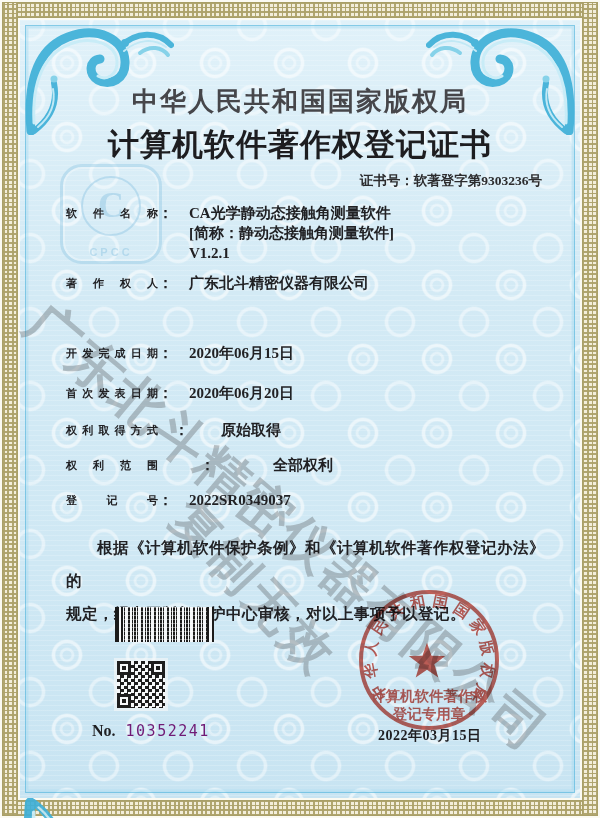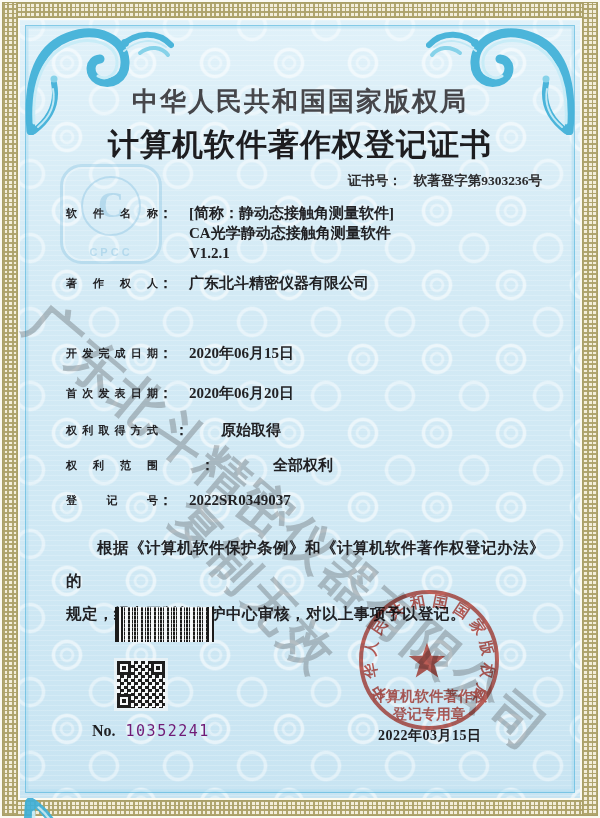--- a/index.html
+++ b/index.html
@@ -52,21 +52,21 @@
     border-radius:50%;text-align:center;font-size:36px;line-height:54px;font-weight:700;color:rgba(148,200,228,.65);}
   .emblem .cap{position:absolute;left:0;right:0;bottom:6px;text-align:center;font-size:11px;letter-spacing:3px;
     font-weight:700;color:rgba(148,200,228,.65);font-family:"Liberation Sans","DejaVu Sans",sans-serif;}
 
   
   .issuer{position:absolute;left:0;right:0;top:84px;text-align:center;font-size:26px;font-weight:700;
     letter-spacing:2px;color:#46464a;}
   .cert-title{position:absolute;left:0;right:0;top:124px;text-align:center;font-size:31px;font-weight:700;
     letter-spacing:1px;color:#1d1d20;}
   .cert-no{position:absolute;top:172px;right:58px;font-size:13.5px;font-weight:700;color:#2c2c2e;}
-  .cert-no .val{margin-left:12px;}
+  .cert-no .val{margin-left:0;}
 
   
   .fields{position:absolute;left:66px;top:203px;right:52px;color:#212124;}
   .frow{display:flex;align-items:flex-start;}
   .flabel{display:inline-block;width:92px;text-align:justify;text-align-last:justify;
     font-size:11px;font-weight:700;line-height:20px;flex:0 0 92px;}
   .fcolon{font-size:15px;font-weight:700;line-height:20px;}
   .fvals{margin-left:16px;font-size:15px;font-weight:700;line-height:20px;}
   .r2{margin-top:10px;} .r3{margin-top:50px;} .r4{margin-top:20px;}
   .r5{margin-top:17px;gap:16px;} .r6{margin-top:15px;gap:42px;} .r7{margin-top:15px;}
@@ -153,22 +153,22 @@
 
   <div class="issuer">中华人民共和国国家版权局</div>
   <div class="cert-title">计算机软件著作权登记证书</div>
   <div class="cert-no"><span>证书号：</span><span class="val">软著登字第9303236号</span></div>
 
   <div class="fields">
     <div class="frow r1">
       <span class="flabel">软件名称</span>
         <span class="fcolon">：</span>
       <div class="fvals">
+          <div>CA光学静动态接触角测量软件</div>
           <div>[简称：静动态接触角测量软件]</div>
-          <div>CA光学静动态接触角测量软件</div>
           <div>V1.2.1</div>
         </div>
     </div>
     <div class="frow r2">
       <span class="flabel">著作权人</span>
         <span class="fcolon">：</span>
       <div class="fvals">
           <div>广东北斗精密仪器有限公司</div>
         </div>
     </div>

